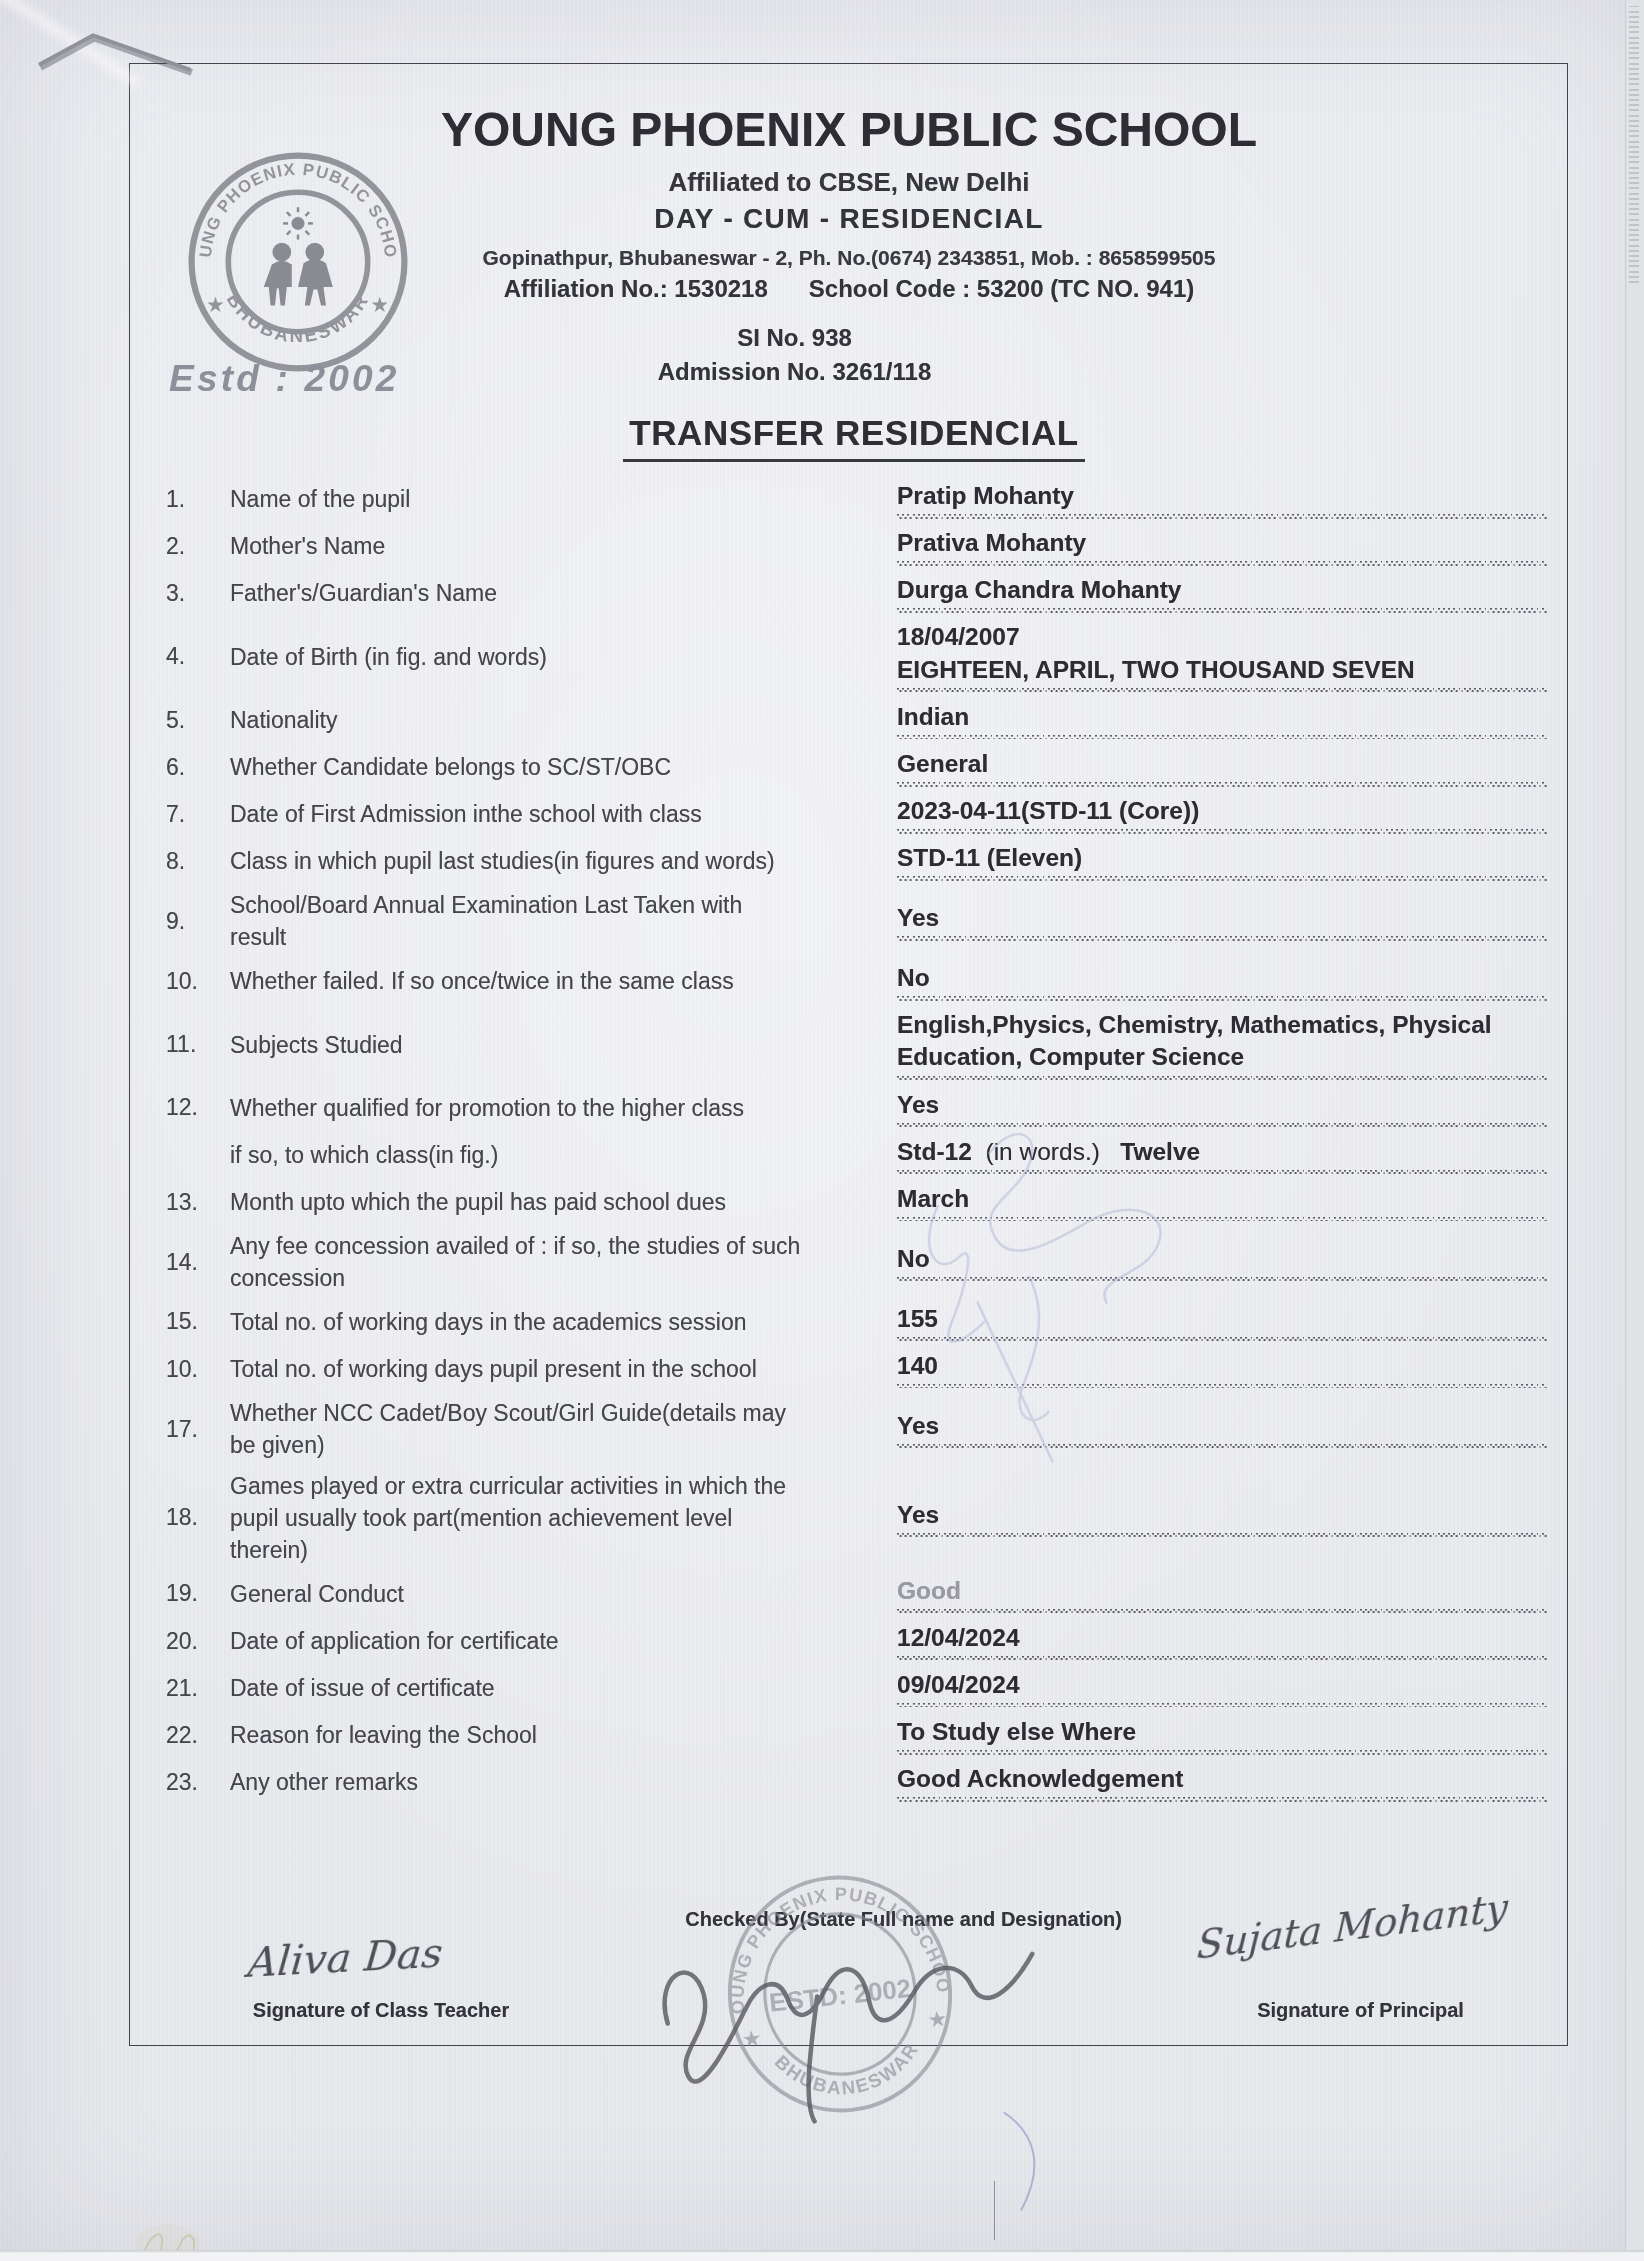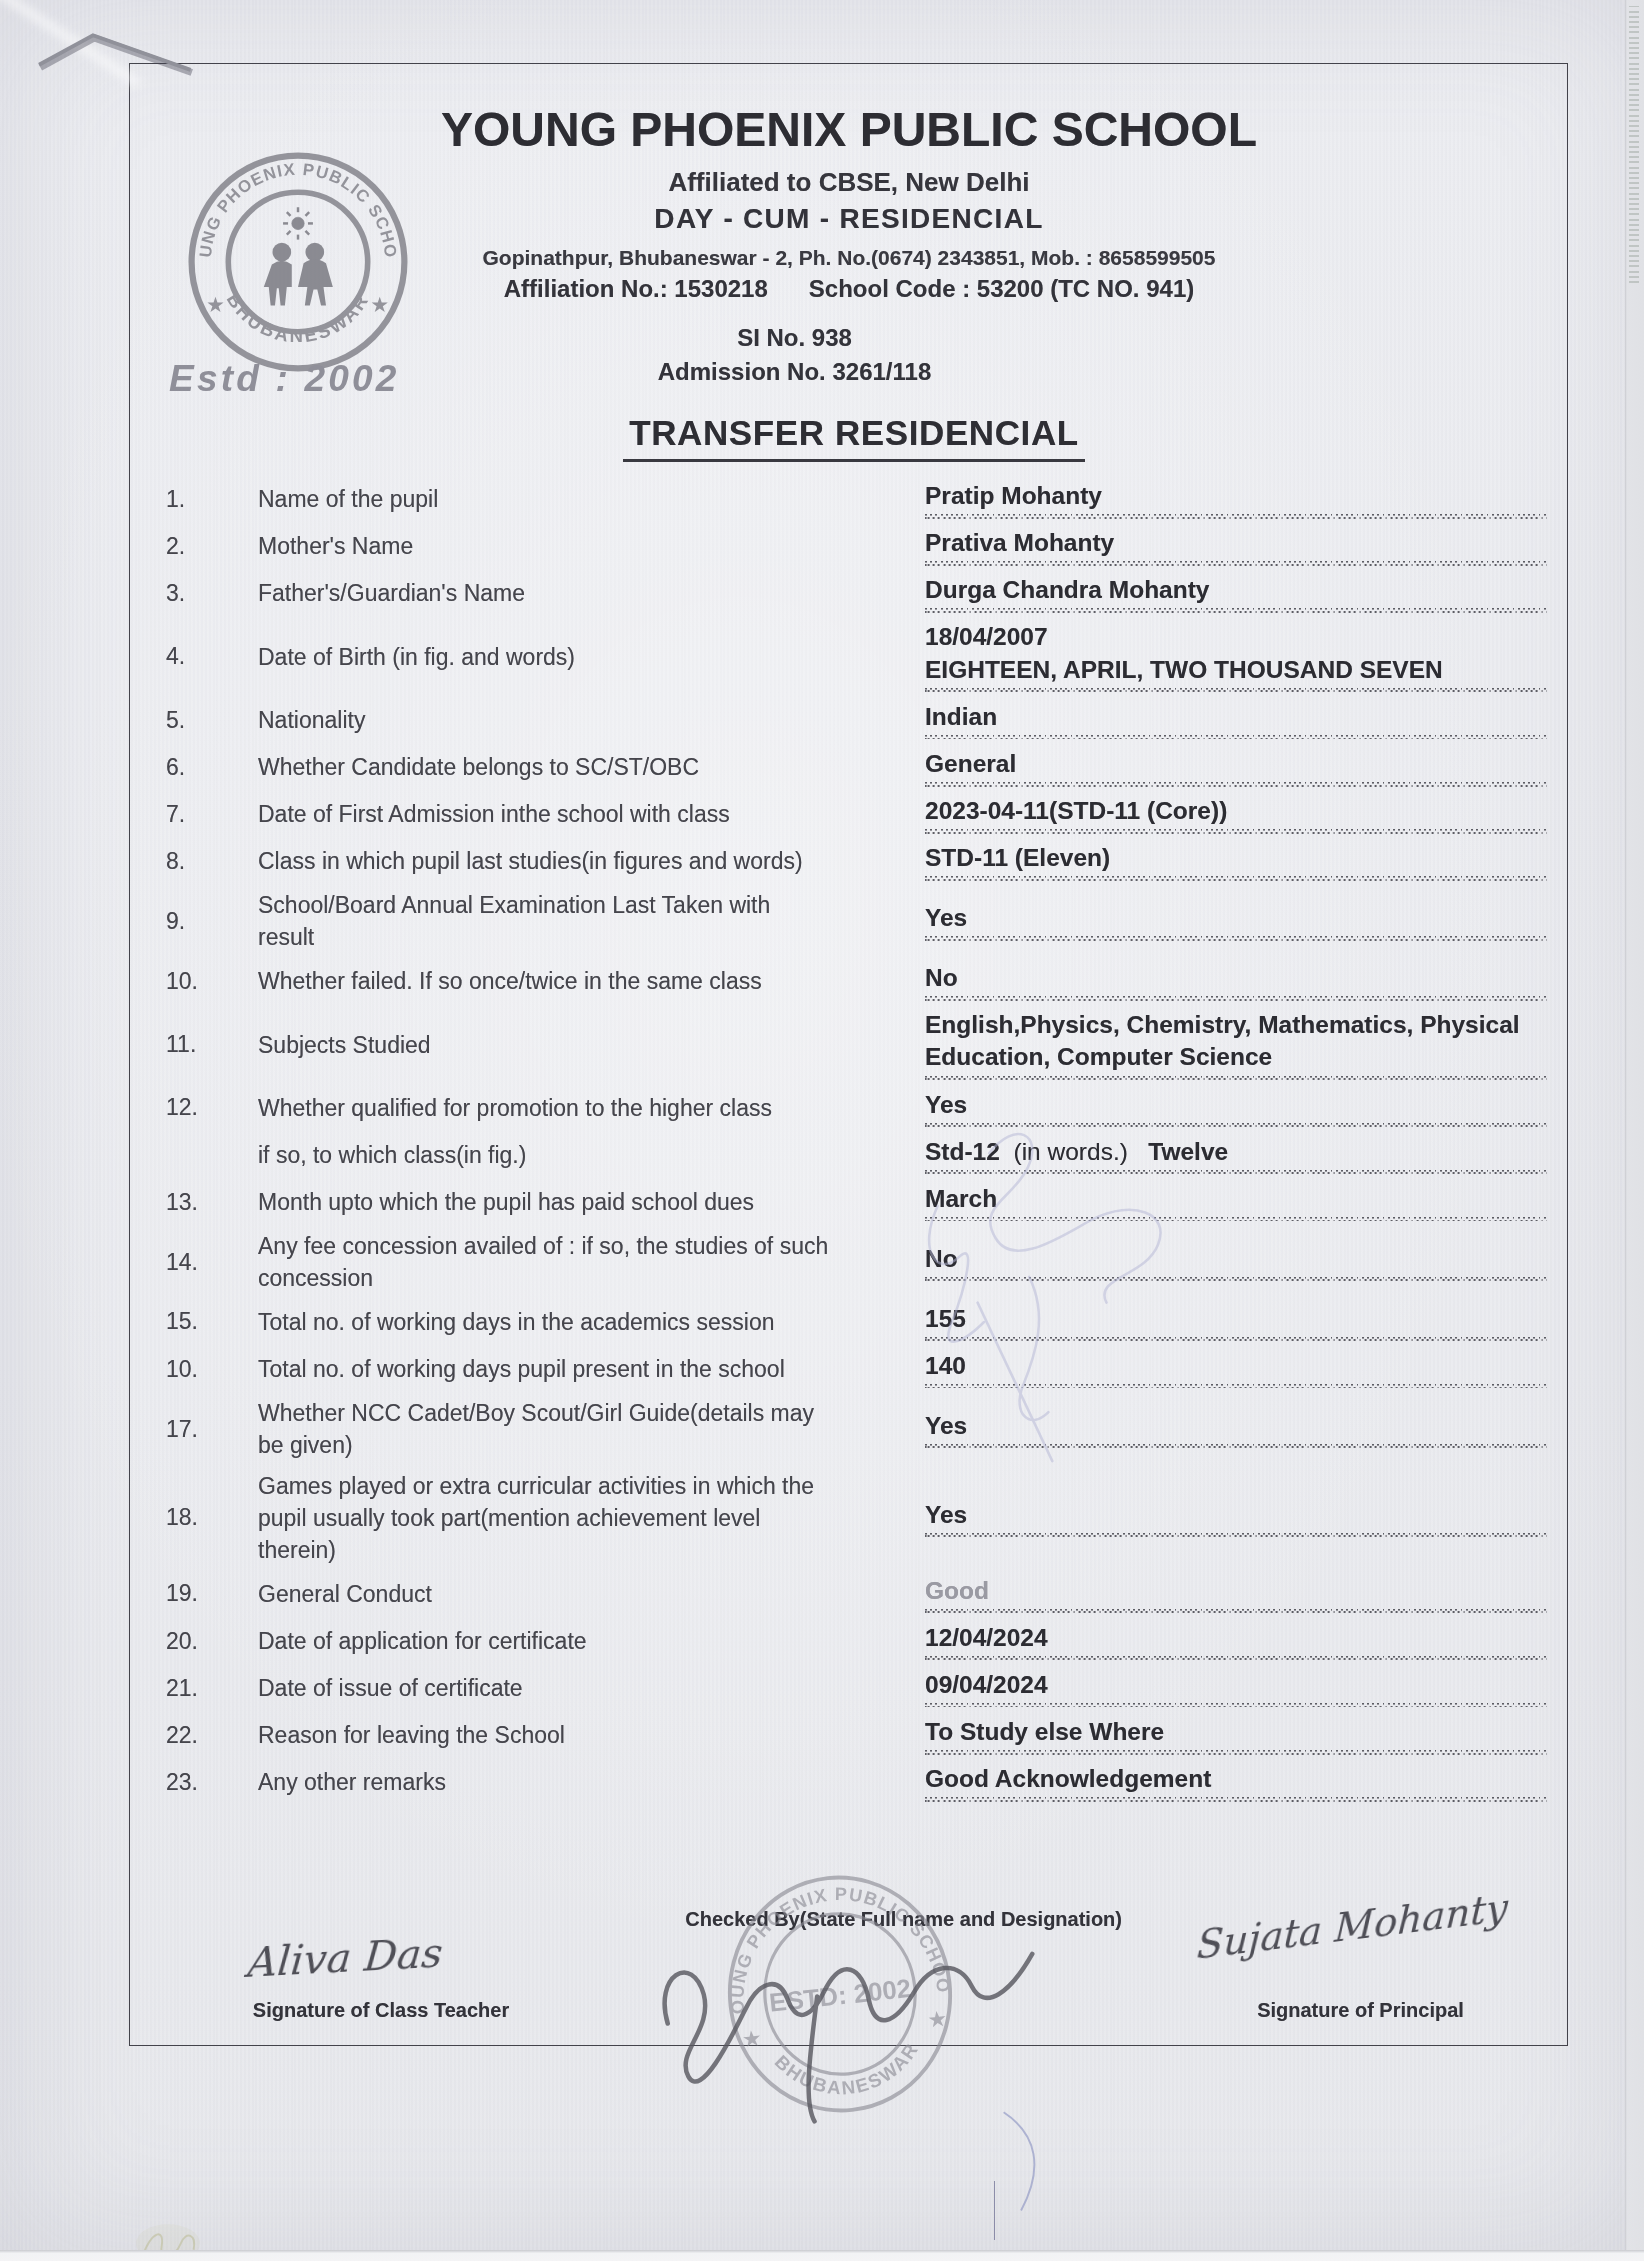--- a/index.html
+++ b/index.html
@@ -29,21 +29,21 @@
   .tc-title{display:inline-block;font-size:35px;font-weight:700;letter-spacing:0.6px;color:#2e2e34;
     border-bottom:3.9px solid #393940;padding:0 6.4px 6.4px 6.4px;}
   
   .logo{position:absolute;left:186px;top:150px;width:224px;height:224px;opacity:.8;}
   .estd{position:absolute;left:169px;top:358px;font-size:37px;font-weight:700;font-style:italic;
     color:#8f8f99;letter-spacing:3.2px;filter:blur(0.3px);}
   
   .rows{position:absolute;left:166px;top:480px;width:1381px;}
   .row{display:flex;align-items:center;margin-bottom:8.4px;}
   .no{flex:0 0 64px;font-size:23px;color:#45454c;}
-  .label{flex:0 0 653px;font-size:23px;color:#45454c;line-height:1.4;white-space:pre-line;margin-left:28px;}
+  .label{flex:0 0 653px;font-size:23px;color:#45454c;line-height:1.4;white-space:pre-line;}
   .val{flex:1;padding-left:14px;min-width:0;}
   .vtext{font-size:24.5px;font-weight:700;color:#2c2c32;line-height:1.32;white-space:pre-wrap;}
   .vtext .vm{font-weight:400;}
   .vtext.muted{color:#9a9aa3;}
   .dots{height:4.5px;margin-top:1.9px;opacity:.85;
     background-image:
       repeating-linear-gradient(90deg,#45454d 0 1.9px,transparent 1.9px 5.2px),
       repeating-linear-gradient(90deg,#45454d 0 1.9px,transparent 1.9px 5.2px);
     background-size:100% 1.6px,100% 1.6px;
     background-position:0 0,2.6px 2.6px;

